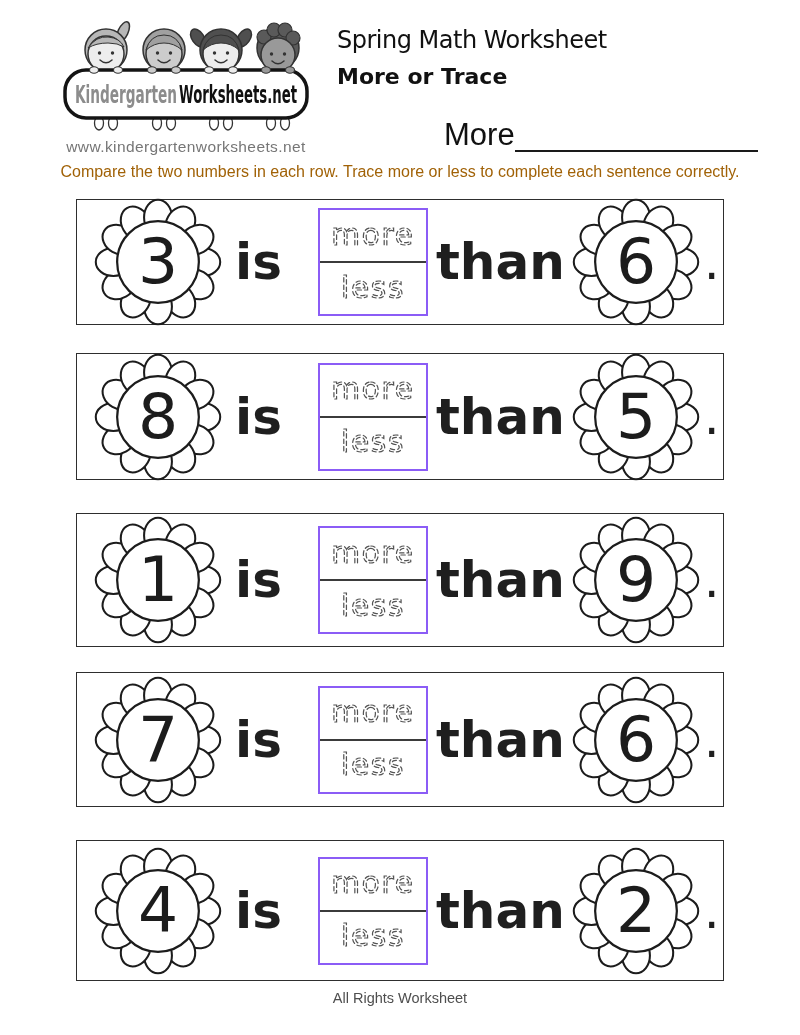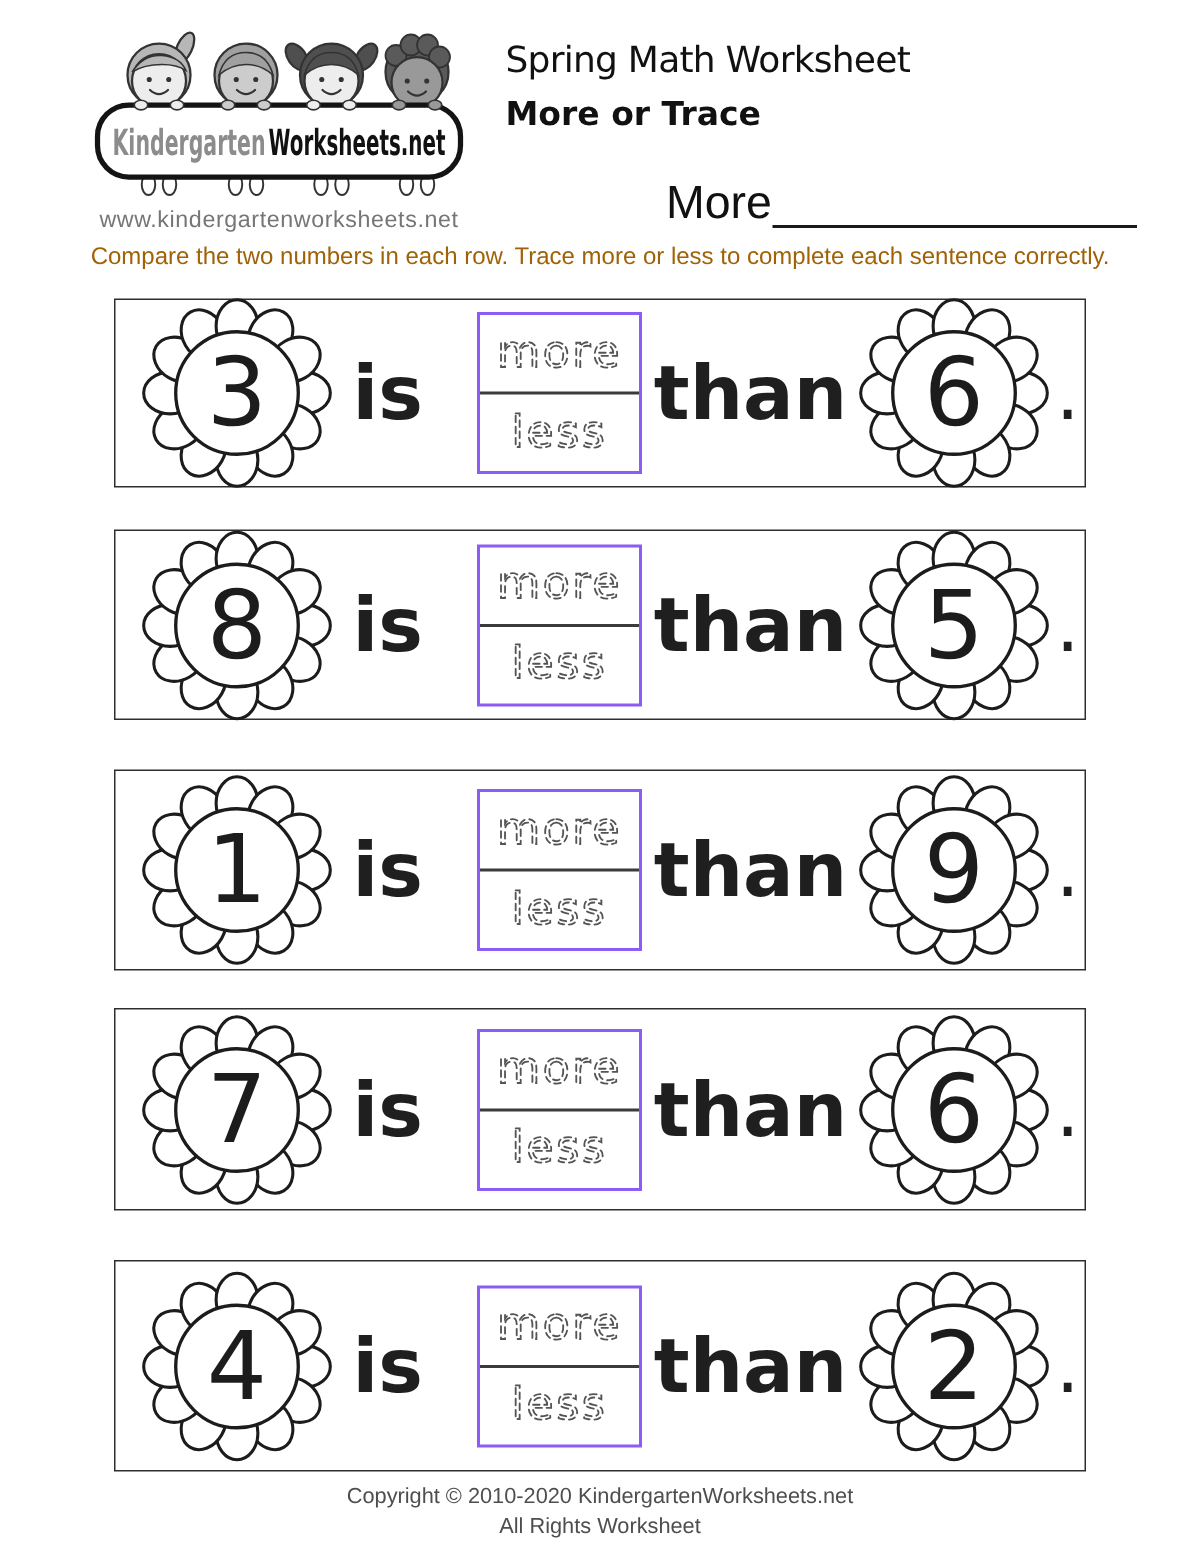--- a/index.html
+++ b/index.html
@@ -293,15 +293,14 @@
     <svg class="flower flower-right" viewBox="0 0 140 140">
       <use href="#flowerShape" xlink:href="#flowerShape"></use>
       <text class="num" x="70" y="93">2</text>
     </svg>
     <span class="period">.</span>
   </section>
 
 </div>
 
 <div class="footer">
-  <div>Copyright © 2010-2020 KindergartenWorksheets.net</div>
   <div>All Rights Worksheet</div>
 </div>
 
 </body></html>

